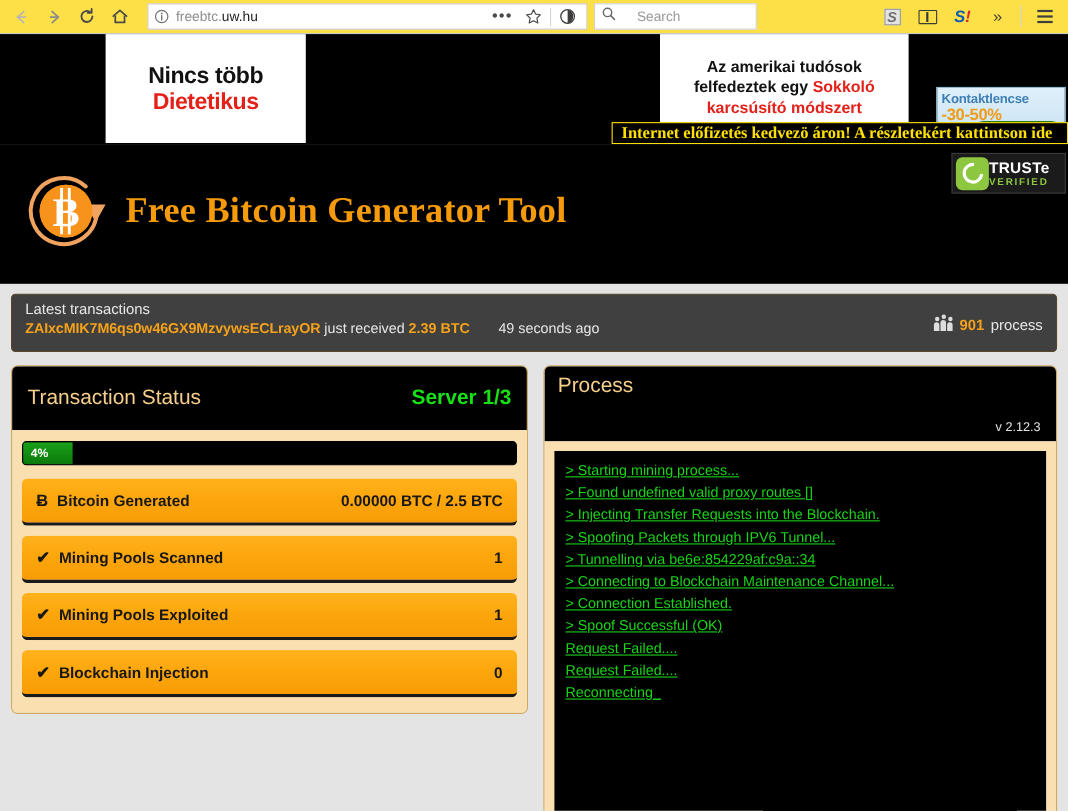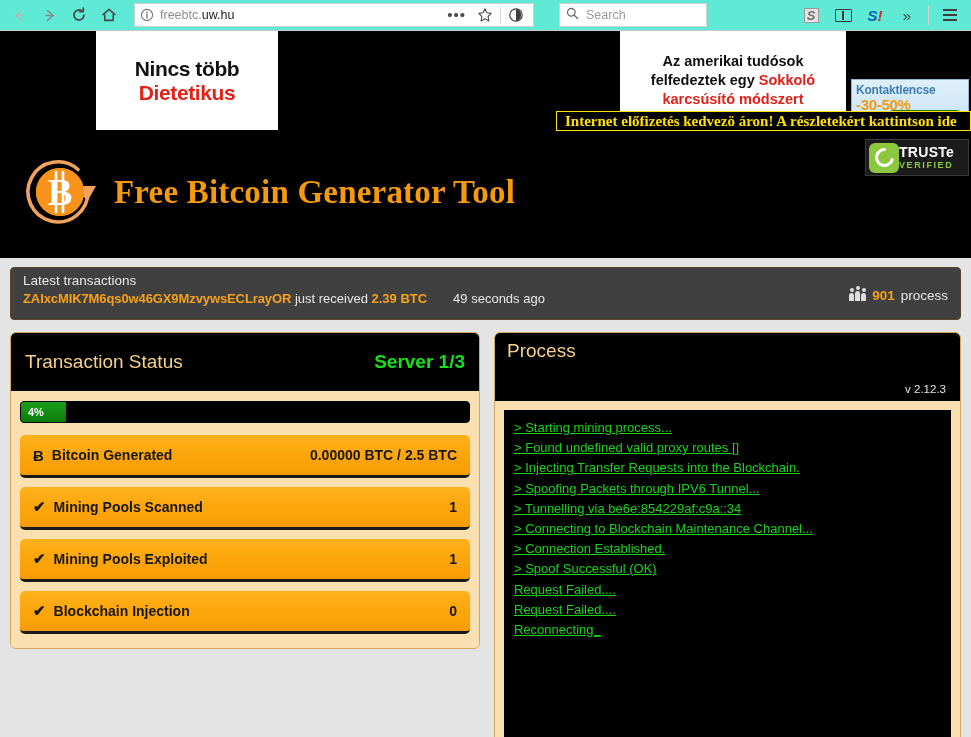--- a/index.html
+++ b/index.html
@@ -6,21 +6,21 @@
   html, body {
     width: 971px; height: 737px;
     font-family: "Liberation Sans", sans-serif;
     background: #e4e4e4;
     overflow: hidden;
   }
 
   
   .browser-bar {
     height: 31px;
-    background: #5eead4;
+    background: #fde047;
     border-bottom: 1px solid #c8c8c8;
     display: flex;
     align-items: center;
     padding: 0 4px;
     position: relative;
   }
   .nav-btn {
     width: 30px; height: 28px;
     display: flex; align-items: center; justify-content: center;
     color: #4a4a4a;
@@ -54,27 +54,28 @@
   .url-text b { color: #1d1d1d; font-weight: normal; }
   .url-dots {
     color: #4a4a4a; font-size: 15px; letter-spacing: 1px;
     padding: 0 7px; line-height: 10px;
   }
   .url-star { padding: 0 4px; display:flex; align-items:center; }
   .url-sep { width:1px; height:17px; background:#d6d6d6; margin:0 3px; }
   .url-pocket { padding: 0 4px; display:flex; align-items:center;}
 
   .search-wrap {
-    margin-left: 25px;
+    margin-left: 6px;
     flex: 0 0 148px;
     height: 24px;
     background: #fff;
     border: 1px solid #cfcfcf;
     display: flex; align-items: center;
     padding: 0 6px;
+    gap: 12px;
   }
   .search-wrap .ph {
     font-size: 12.5px; color: #9a9a9a; margin-left: 7px;
   }
   .chrome-icons {
     margin-left: auto;
     display: flex; align-items: center; gap: 2px;
     padding-right: 2px;
   }
   .chrome-icon {
@@ -111,21 +112,21 @@
     background: #000;
     overflow: hidden;
   }
   .ad-white {
     position:absolute; top:0; background:#fff;
     display:flex; flex-direction:column;
     align-items:center; justify-content:center;
     text-align:center;
   }
   #ad1 { left: 96px; width: 182px; height: 99px; }
-  #ad2 { left: 620px; width: 226px; height: 99px; }
+  #ad2 { left: 600px; width: 226px; height: 99px; }
   .ad1-l1 { font-size: 21px; font-weight: bold; color:#111; letter-spacing:-.4px;}
   .ad1-l2 { font-size: 21px; font-weight: bold; color:#e32119; letter-spacing:-.4px;}
   .ad2-line { font-size: 14.5px; font-weight: bold; color:#111; line-height: 1.32; }
   .ad2-line .red { color:#e32119; font-weight:bold; }
   #ad3 {
     position:absolute; left: 851px; top: 48px;
     width: 118px; height: 53px;
     background: linear-gradient(180deg,#dff0fa 0%, #cfe7f6 60%, #bcdcf0 100%);
     border:1px solid #8fb8d0;
   }

